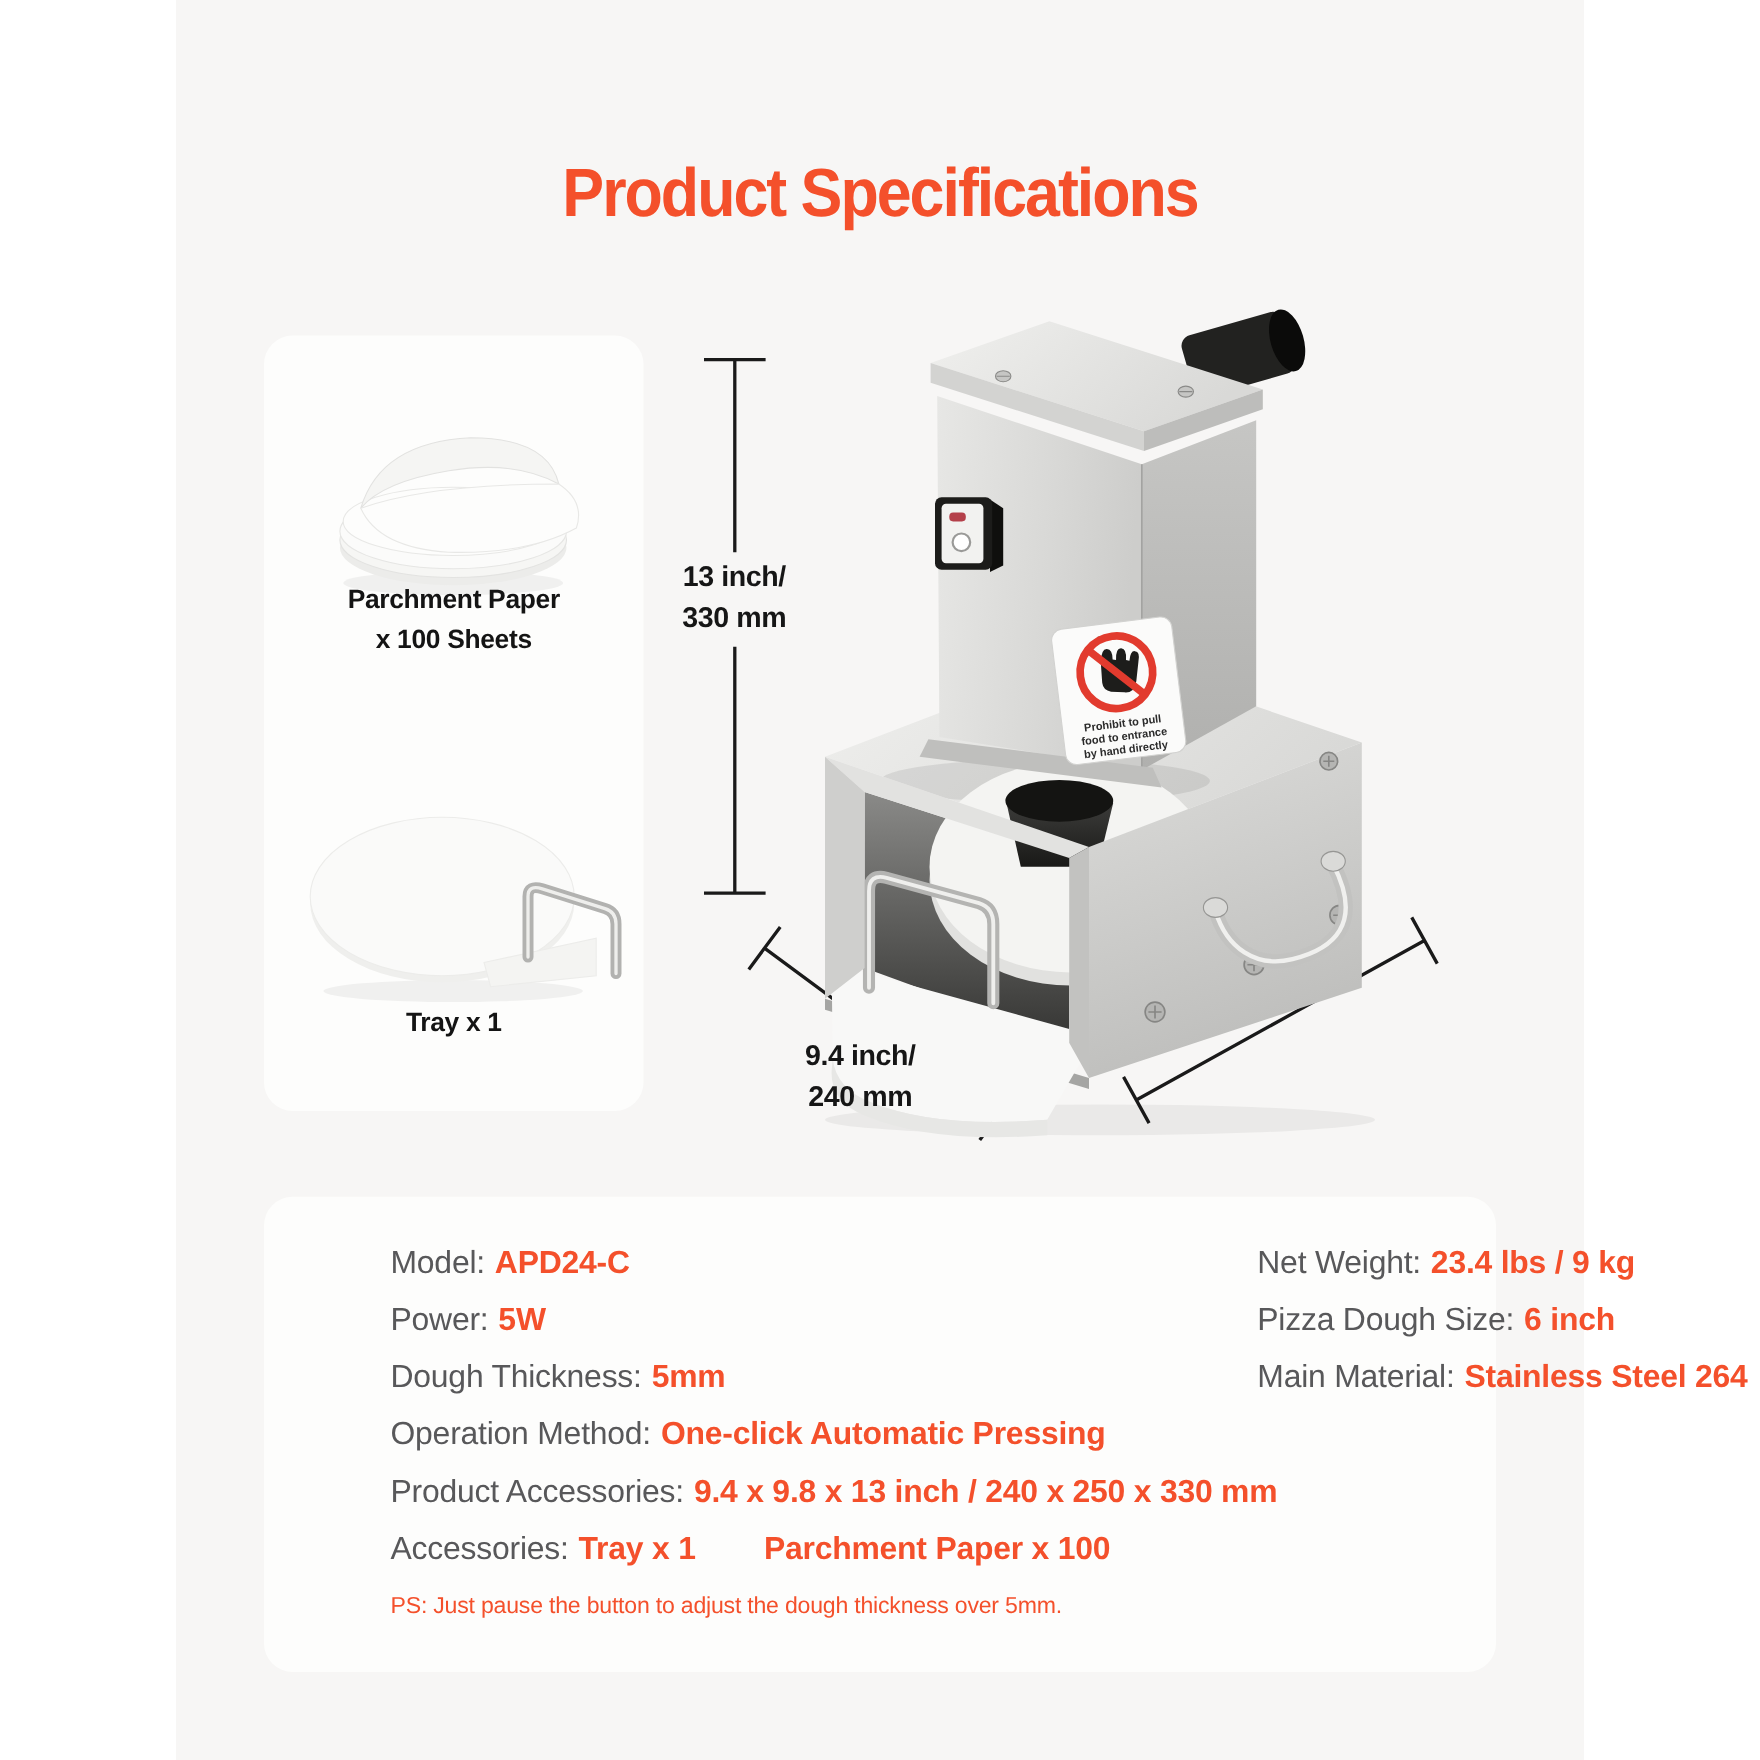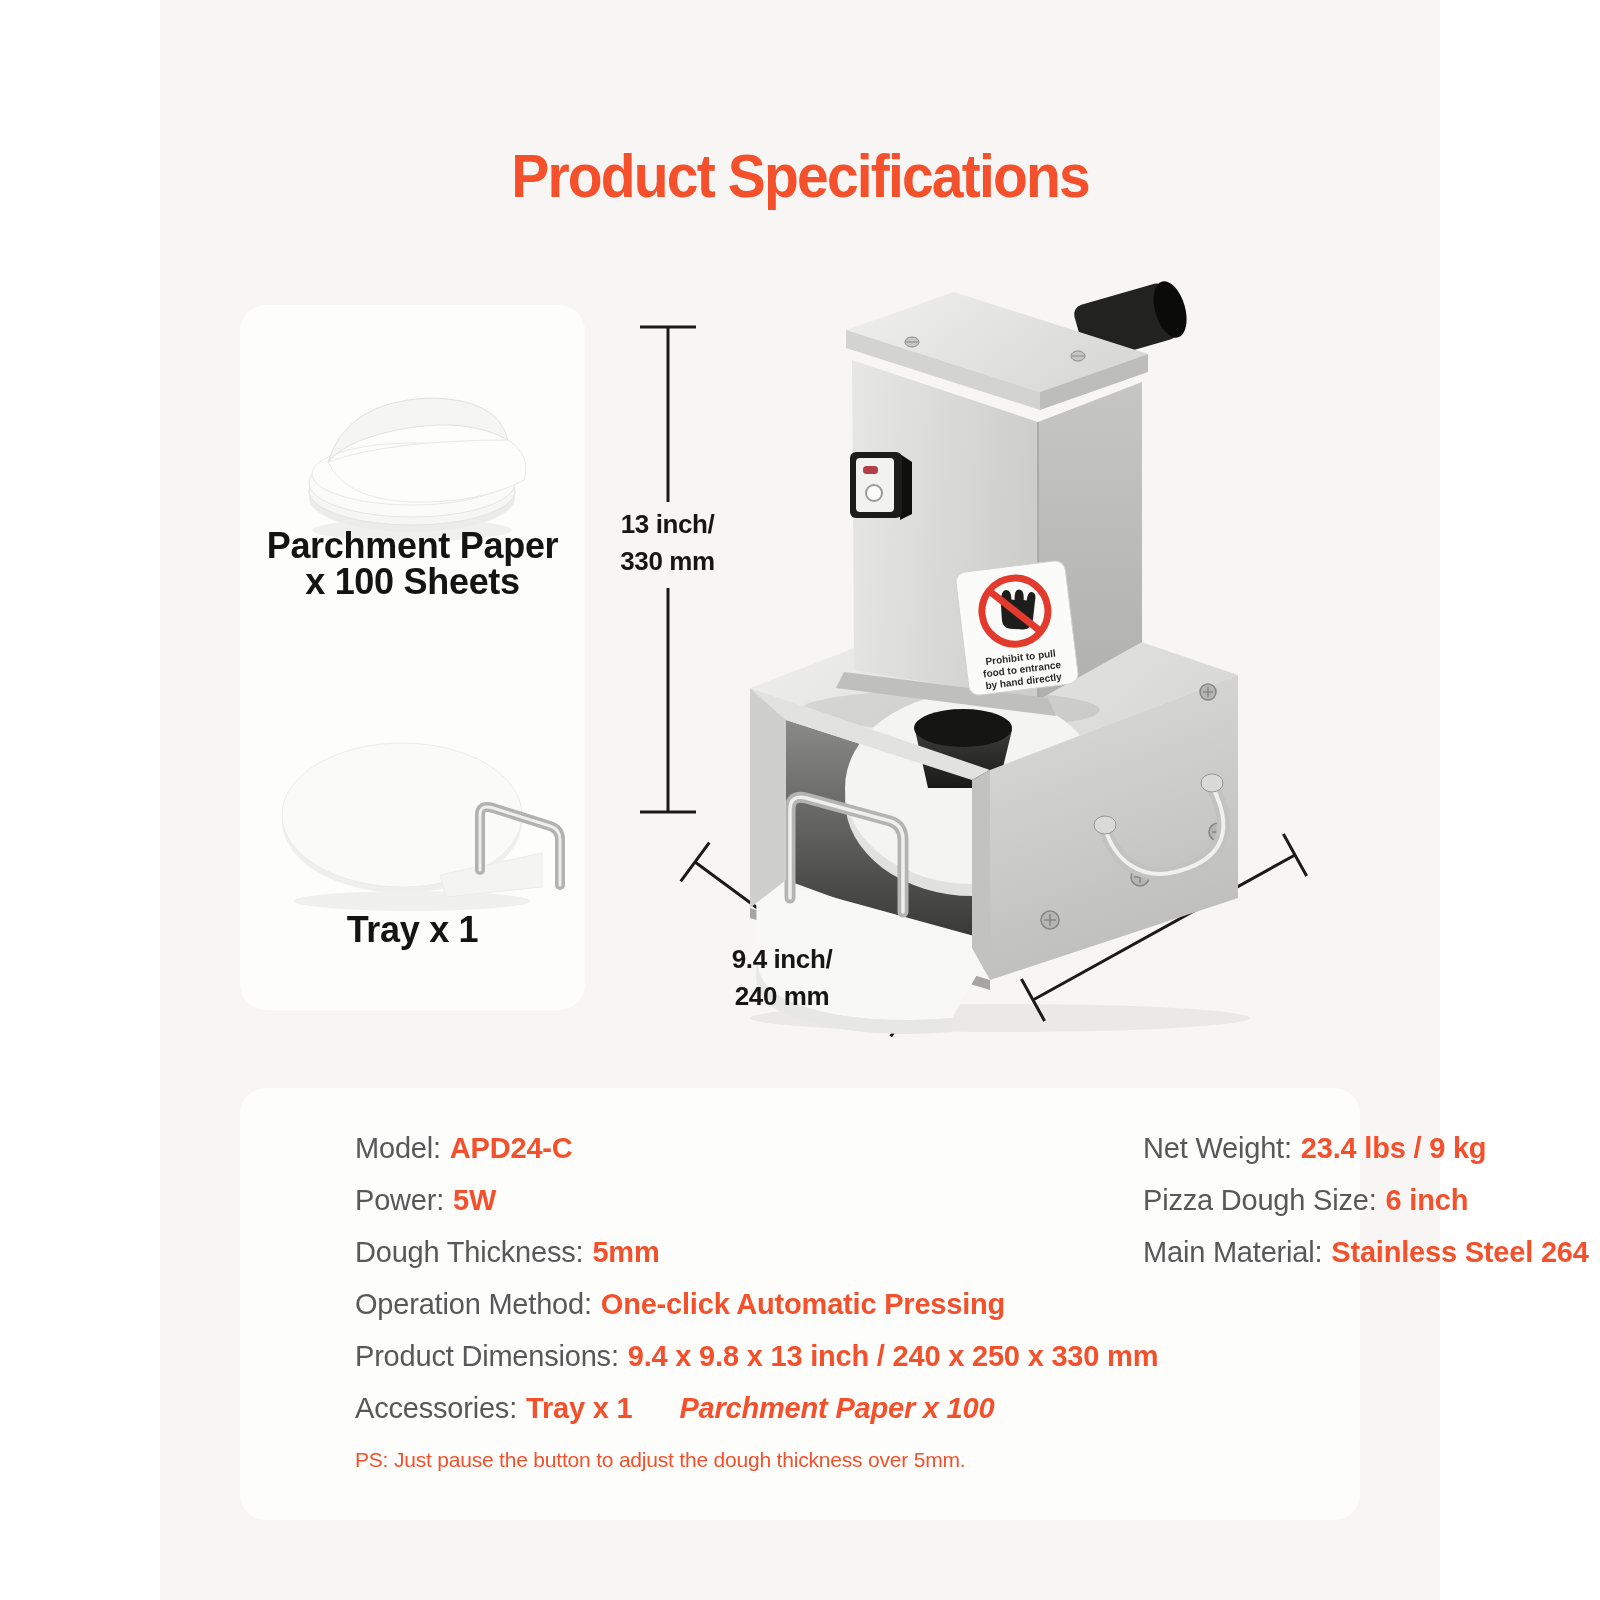--- a/index.html
+++ b/index.html
@@ -4,30 +4,30 @@
 <style>
   html,body{margin:0;padding:0;background:#ffffff;}
   .page{position:relative;width:1600px;height:1600px;background:#ffffff;overflow:hidden;
         font-family:"Liberation Sans",sans-serif;color:#111;}
   .canvas{position:absolute;left:160px;top:0;width:1280px;height:1600px;background:#F7F6F5;}
   .title{position:absolute;left:160px;top:98px;width:1280px;text-align:center;
          font-size:62px;font-weight:bold;letter-spacing:-2px;color:var(--accent,#F4502B);
          transform:scaleX(.92);}
   .card{position:absolute;background:#FDFDFC;border-radius:26px;}
   .acc-card{left:240px;top:305px;width:345px;height:705px;}
-  .acc-label{position:absolute;width:345px;text-align:center;font-size:36px;font-weight:bold;
+  .acc-label{position:absolute;width:345px;text-align:center;font-size:24px;font-weight:bold;
              line-height:36px;color:#141414;letter-spacing:-.3px;}
   .spec-card{left:240px;top:1088px;width:1120px;height:432px;}
   .dim-label{position:absolute;text-align:center;font-weight:bold;font-size:26px;line-height:37px;
              color:#161616;letter-spacing:-.4px;}
   .spec-row{position:absolute;left:355px;height:36px;font-size:29px;letter-spacing:-.2px;white-space:nowrap;}
   .spec-col2{position:absolute;left:788px;top:0;white-space:nowrap;}
   .lbl{color:#58585A;}
   .val{color:var(--accent,#F4502B);font-weight:bold;margin-left:9px;}
-  .val2{color:var(--accent,#F4502B);font-weight:bold;margin-left:47px;font-style:italic;}
+  .val2{color:var(--accent,#F4502B);font-weight:bold;margin-left:62px;}
   .note{position:absolute;left:355px;font-size:21px;color:var(--accent,#F4502B);letter-spacing:-.2px;}
   svg text{font-family:"Liberation Sans",sans-serif;}
 </style>
 </head>
 <body>
 
 <div class="page">
   <div class="canvas"></div>
 
   <h1 class="title">Product Specifications</h1>
@@ -204,19 +204,19 @@
     <span class="spec-col2"><span class="lbl">Pizza Dough Size:</span><span class="val">6 inch</span></span>
   </div>
   <div class="spec-row" style="top:1236px">
     <span class="lbl">Dough Thickness:</span><span class="val">5mm</span>
     <span class="spec-col2"><span class="lbl">Main Material:</span><span class="val">Stainless Steel 264</span></span>
   </div>
   <div class="spec-row" style="top:1288px">
     <span class="lbl">Operation Method:</span><span class="val">One-click Automatic Pressing</span>
   </div>
   <div class="spec-row" style="top:1340px">
-    <span class="lbl">Product Dimensions:</span><span class="val">9.4 x 9.8 x 13 inch / 240 x 250 x 330 mm</span>
+    <span class="lbl">Product Accessories:</span><span class="val">9.4 x 9.8 x 13 inch / 240 x 250 x 330 mm</span>
   </div>
   <div class="spec-row" style="top:1392px">
     <span class="lbl">Accessories:</span><span class="val">Tray x 1</span><span class="val2">Parchment Paper x 100</span>
   </div>
   <div class="note" style="top:1448px">PS: Just pause the button to adjust the dough thickness over 5mm.</div>
 </div>
 
 </body></html>

